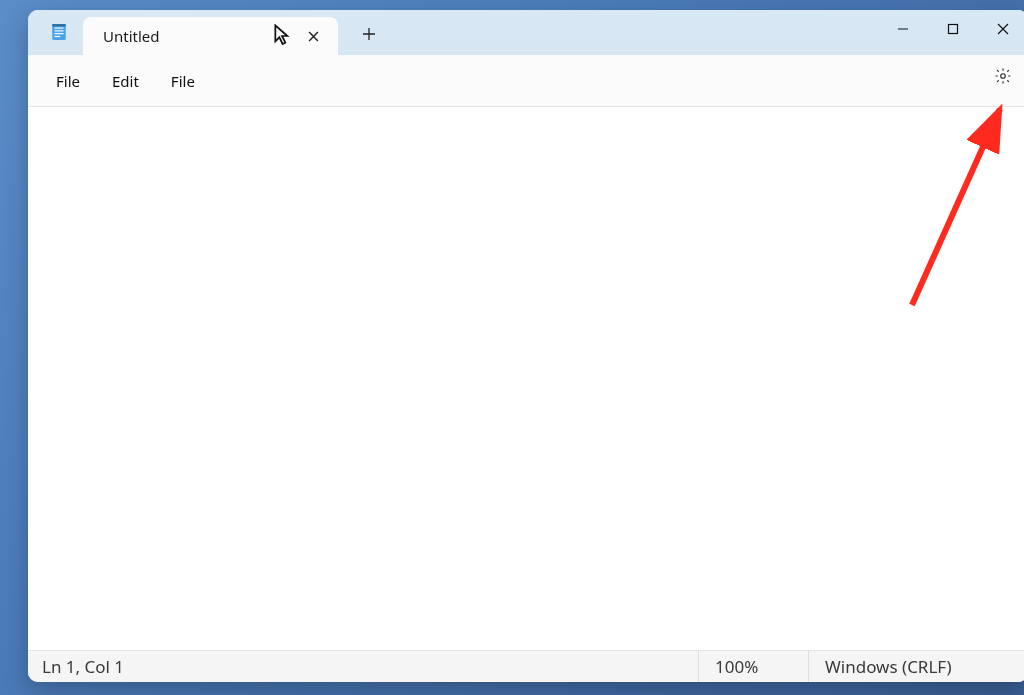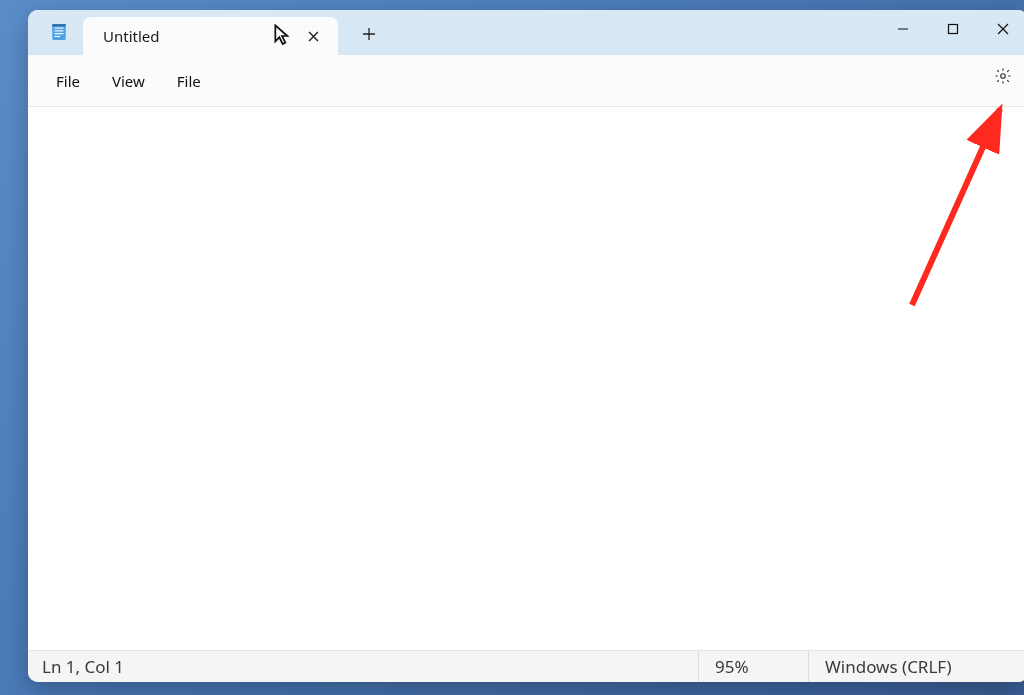--- a/index.html
+++ b/index.html
@@ -181,36 +181,36 @@
       <div class="win-btn close">
         <svg width="12" height="12" viewBox="0 0 12 12">
             <path d="M1 1 L11 11 M11 1 L1 11" stroke="#111" stroke-width="1.2"></path>
           </svg>
       </div>
     </div>
   </div>
 
   <div class="menubar">
     <div class="menu-item">File</div>
-    <div class="menu-item">View</div>
+    <div class="menu-item">Edit</div>
     <div class="menu-item">File</div>
     <div class="settings-btn">
       <svg width="18" height="18" viewBox="0 0 24 24" fill="none" stroke="#333" stroke-width="1.6">
         <circle cx="12" cy="12" r="3"></circle>
         <path d="M12 2 v3 M12 19 v3 M4.2 4.2 l2.1 2.1 M17.7 17.7 l2.1 2.1 M2 12 h3 M19 12 h3 M4.2 19.8 l2.1-2.1 M17.7 6.3 l2.1-2.1"></path>
       </svg>
     </div>
   </div>
 
   <div class="editor"></div>
 
   <div class="statusbar">
     <div class="status-cell" style="padding-left:14px">Ln 1, Col 1</div>
     <div class="spacer"></div>
-    <div class="status-cell" style="width:110px">95%</div>
+    <div class="status-cell" style="width:110px">100%</div>
     <div class="status-cell" style="width:220px">Windows (CRLF)</div>
   </div>
 
   <svg class="annotation-arrow" viewBox="0 0 130 220">
     <defs>
       <marker id="ah" markerWidth="10" markerHeight="10" refX="7" refY="3" orient="auto">
         <path d="M0 0 L8 3 L0 6 Z" fill="#ff2a1f"></path>
       </marker>
     </defs>
     <line x1="20" y1="210" x2="108" y2="14" stroke="#ff2a1f" stroke-width="6" marker-end="url(#ah)"></line>

